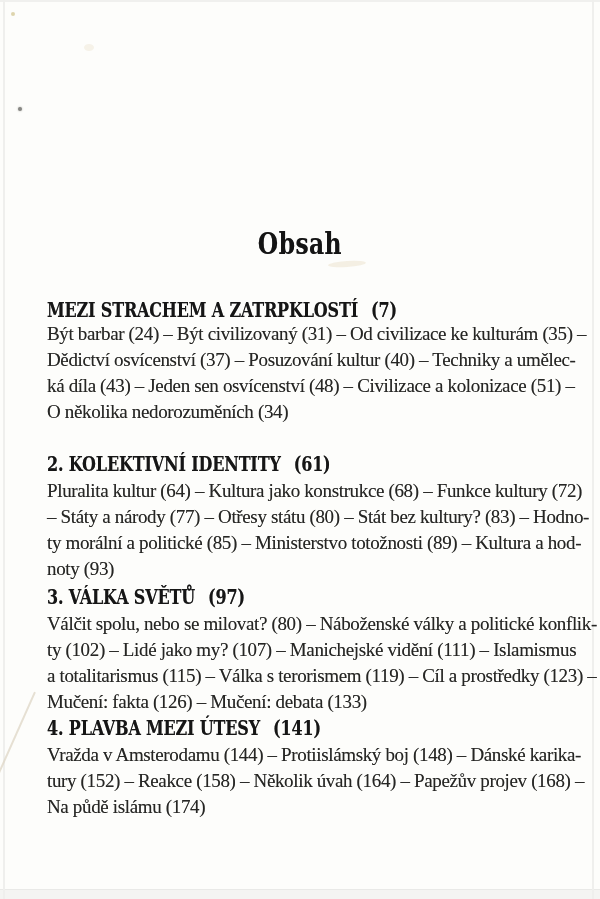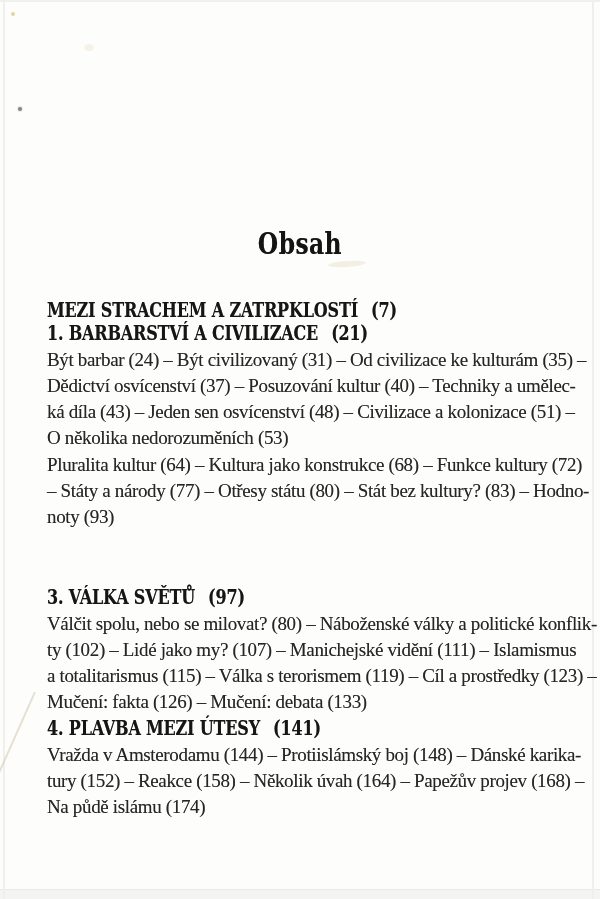--- a/index.html
+++ b/index.html
@@ -127,34 +127,35 @@
     <span class="stretch">Obsah</span>
   </div>
 
   <div class="heading-row intro-heading">
     <span class="heading-inner">
       <span>MEZI STRACHEM A ZATRPKLOSTÍ</span><span class="pagenum">(7)</span>
     </span>
   </div>
 
   <div class="section section-1">
-    <div class="sec-head">
-      <span class="heading-inner">
-        <span>1. BARBARSTVÍ A CIVILIZACE</span><span class="pagenum">(21)</span>
-      </span>
-    </div>
     <div class="body-line">Být barbar (24) – Být civilizovaný (31) – Od civilizace ke kulturám (35) –</div>
     <div class="body-line">Dědictví osvícenství (37) – Posuzování kultur (40) – Techniky a umělec-</div>
     <div class="body-line">ká díla (43) – Jeden sen osvícenství (48) – Civilizace a kolonizace (51) –</div>
-    <div class="body-line">O několika nedorozuměních (53)</div>
+    <div class="body-line">O několika nedorozuměních (34)</div>
   </div>
 
   <div class="section section-2">
+    <div class="sec-head">
+      <span class="heading-inner">
+        <span>2. KOLEKTIVNÍ IDENTITY</span><span class="pagenum">(61)</span>
+      </span>
+    </div>
     <div class="body-line">Pluralita kultur (64) – Kultura jako konstrukce (68) – Funkce kultury (72)</div>
     <div class="body-line">– Státy a národy (77) – Otřesy státu (80) – Stát bez kultury? (83) – Hodno-</div>
+    <div class="body-line">ty morální a politické (85) – Ministerstvo totožnosti (89) – Kultura a hod-</div>
     <div class="body-line">noty (93)</div>
   </div>
 
   <div class="section section-3">
     <div class="sec-head">
       <span class="heading-inner">
         <span>3. VÁLKA SVĚTŮ</span><span class="pagenum">(97)</span>
       </span>
     </div>
     <div class="body-line">Válčit spolu, nebo se milovat? (80) – Náboženské války a politické konflik-</div>

